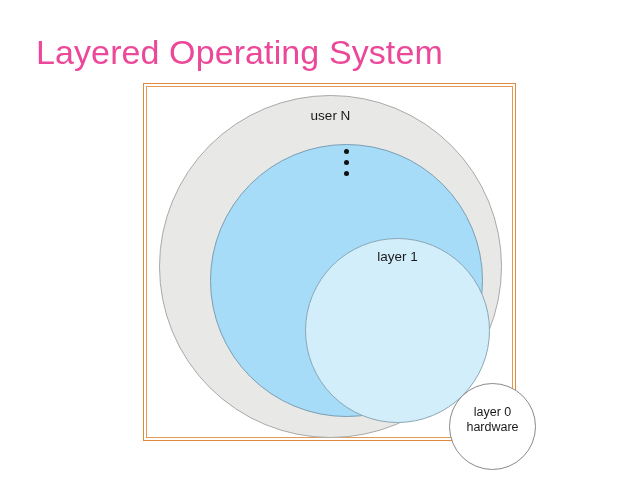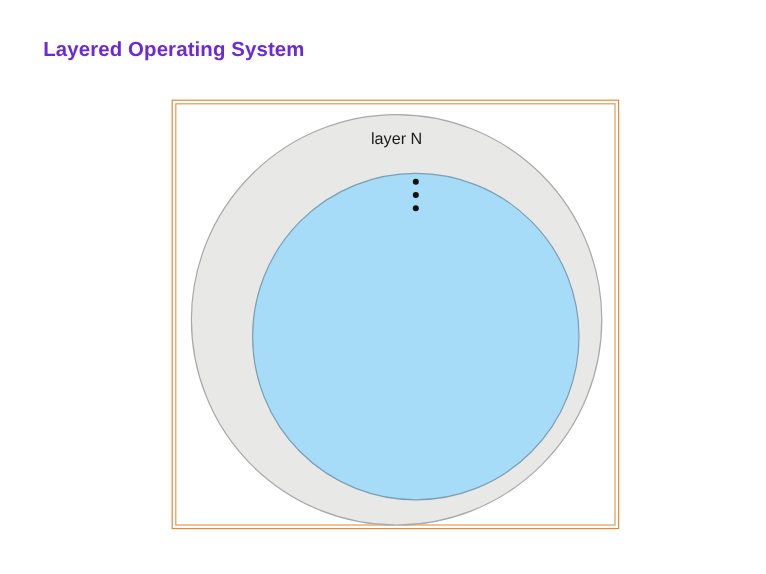--- a/index.html
+++ b/index.html
@@ -20,23 +20,23 @@
     width: 638px;
     height: 478px;
     background: #ffffff;
   }
 
   
   #slide-title {
     position: absolute;
     left: 36px;
     top: 32px;
-    font-size: 17px;
-    font-weight: 700;
-    color: #6d28d9;
+    font-size: 34px;
+    font-weight: 400;
+    color: #ec4899;
     letter-spacing: 0.1px;
     white-space: nowrap;
     line-height: 1.2;
   }
 
   
   #figure-frame {
     position: absolute;
     left: 143px;
     top: 83px;
@@ -146,27 +146,39 @@
 <div id="slide">
 
   <div id="slide-title">Layered Operating System</div>
 
   <div id="figure-frame">
     <div id="figure-frame-inner"></div>
 
     <div class="ring" id="ring-layer-n">
 
       <div class="ring-label" id="label-layer-n">
-        <div>layer N</div>
+        <div>user N</div>
       </div>
 
       <div class="ring" id="ring-dots">
 
         <div id="ellipsis-dots">
           <span class="dot"></span>
           <span class="dot"></span>
           <span class="dot"></span>
         </div>
 
+        <div class="ring" id="ring-layer-1">
+
+          <div class="ring-label" id="label-layer-1">layer 1</div>
+
+          <div class="ring" id="ring-layer-0">
+            <div class="ring-label" id="label-layer-0">
+              <div>layer 0</div>
+              <div>hardware</div>
+            </div>
+          </div>
+
+        </div>
       </div>
     </div>
   </div>
 </div>
 
 </body></html>

